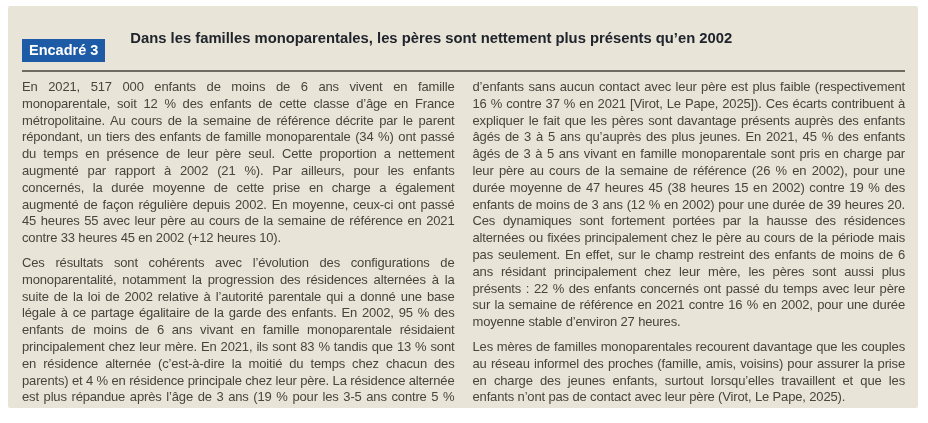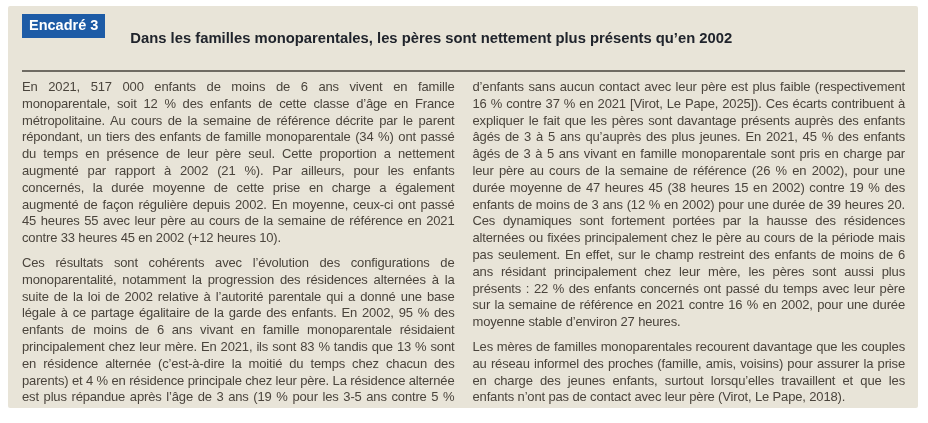--- a/index.html
+++ b/index.html
@@ -18,21 +18,21 @@
     width: 910px;
     height: 402px;
     box-sizing: border-box;
     background: var(--box-bg, #e8e4d8);
     border-radius: 2px;
     padding: 8px 13px 0 14px;
     overflow: hidden;
   }
   .encadre-header {
     display: flex;
-    align-items: flex-start;
+    align-items: flex-end;
     gap: 9px;
   }
   .badge {
     display: inline-block;
     background: var(--badge-bg, #1d5ba6);
     color: #ffffff;
     font-weight: bold;
     font-size: 14.5px;
     line-height: 1;
     padding: 4px 7px 5px 7px;
@@ -78,17 +78,17 @@
       <h1 class="title">Dans les familles monoparentales, les pères sont nettement plus présents qu’en 2002</h1>
     </header>
     <hr class="rule">
     <div class="columns">
       <div class="col">
         <p>En 2021, 517 000 enfants de moins de 6 ans vivent en famille monoparentale, soit 12 % des enfants de cette classe d’âge en France métropolitaine. Au cours de la semaine de référence décrite par le parent répondant, un tiers des enfants de famille monoparentale (34 %) ont passé du temps en présence de leur père seul. Cette proportion a nettement augmenté par rapport à 2002 (21 %). Par ailleurs, pour les enfants concernés, la durée moyenne de cette prise en charge a également augmenté de façon régulière depuis 2002. En moyenne, ceux-ci ont passé 45 heures 55 avec leur père au cours de la semaine de référence en 2021 contre 33 heures 45 en 2002 (+12 heures 10).</p>
         <p>Ces résultats sont cohérents avec l’évolution des configurations de monoparentalité, notamment la progression des résidences alternées à la suite de la loi de 2002 relative à l’autorité parentale qui a donné une base légale à ce partage égalitaire de la garde des enfants. En 2002, 95 % des enfants de moins de 6 ans vivant en famille monoparentale résidaient principalement chez leur mère. En 2021, ils sont 83 % tandis que 13 % sont en résidence alternée (c’est-à-dire la moitié du temps chez chacun des parents) et 4 % en résidence principale chez leur père. La résidence alternée est plus répandue après l’âge de 3 ans (19 % pour les 3-5 ans contre 5 % pour les moins de 3 ans en 2021) et la part</p>
       </div>
       <div class="col">
         <p>d’enfants sans aucun contact avec leur père est plus faible (respectivement 16 % contre 37 % en 2021 [Virot, Le Pape, 2025]). Ces écarts contribuent à expliquer le fait que les pères sont davantage présents auprès des enfants âgés de 3 à 5 ans qu’auprès des plus jeunes. En 2021, 45 % des enfants âgés de 3 à 5 ans vivant en famille monoparentale sont pris en charge par leur père au cours de la semaine de référence (26 % en 2002), pour une durée moyenne de 47 heures 45 (38 heures 15 en 2002) contre 19 % des enfants de moins de 3 ans (12 % en 2002) pour une durée de 39 heures 20. Ces dynamiques sont fortement portées par la hausse des résidences alternées ou fixées principalement chez le père au cours de la période mais pas seulement. En effet, sur le champ restreint des enfants de moins de 6 ans résidant principalement chez leur mère, les pères sont aussi plus présents : 22 % des enfants concernés ont passé du temps avec leur père sur la semaine de référence en 2021 contre 16 % en 2002, pour une durée moyenne stable d’environ 27 heures.</p>
-        <p>Les mères de familles monoparentales recourent davantage que les couples au réseau informel des proches (famille, amis, voisins) pour assurer la prise en charge des jeunes enfants, surtout lorsqu’elles travaillent et que les enfants n’ont pas de contact avec leur père (Virot, Le Pape, 2018).</p>
+        <p>Les mères de familles monoparentales recourent davantage que les couples au réseau informel des proches (famille, amis, voisins) pour assurer la prise en charge des jeunes enfants, surtout lorsqu’elles travaillent et que les enfants n’ont pas de contact avec leur père (Virot, Le Pape, 2025).</p>
       </div>
     </div>
   </section>
 </div>
 
 </body></html>

